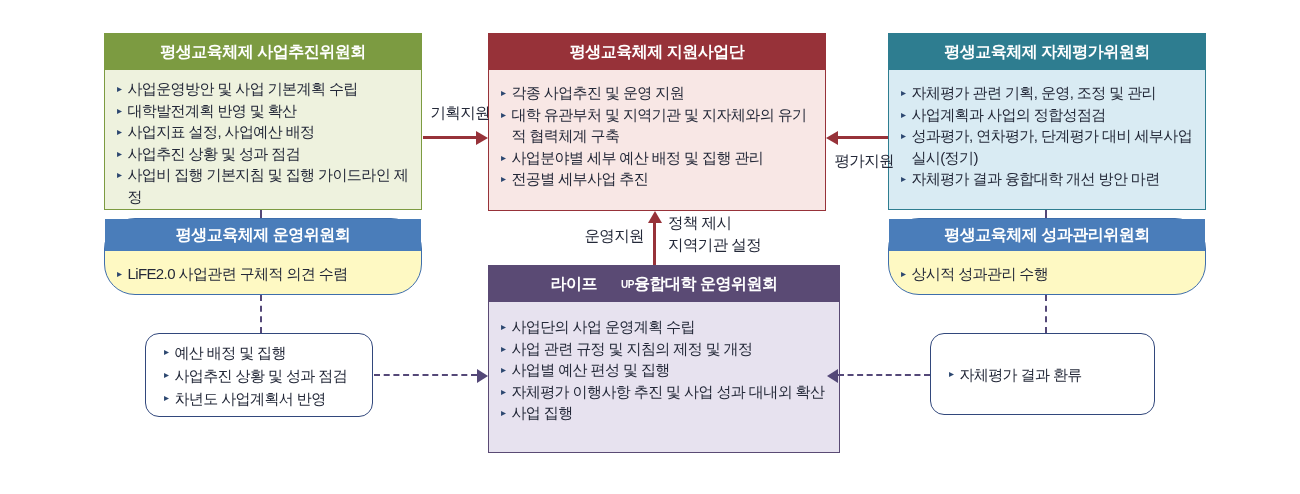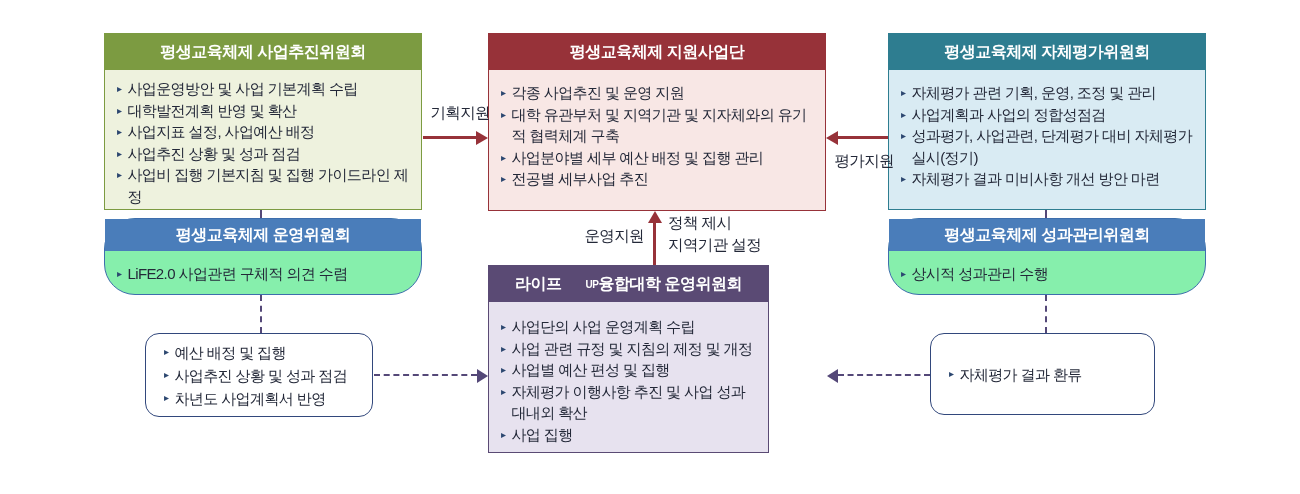--- a/index.html
+++ b/index.html
@@ -14,21 +14,21 @@
   .item{display:flex;align-items:flex-start;line-height:21.5px;font-size:15px;letter-spacing:-0.6px;}
   .bullet{flex:0 0 auto;font-size:10px;line-height:21.5px;margin-right:6px;color:#2c4770;}
   .item-text{flex:1 1 auto;}
 
   .green  {border-color:#7c9b41;background:#eef2de;}
   .green  .hd{background:#7c9b41;height:36px;}
   .red    {border-color:#973239;background:#f8e7e5;}
   .red    .hd{background:#973239;height:36px;}
   .teal   {border-color:#2e7d90;background:#d9ebf3;}
   .teal   .hd{background:#2e7d90;height:36px;text-align:right;}
-  .blue   {border-color:#3e6eac;background:#86efac;border-radius:31px;}
+  .blue   {border-color:#3e6eac;background:#fef9c3;border-radius:31px;}
   .blue   .hd{background:#4a7dba;height:32px;}
   .purple {border-color:#5a4a74;background:#e7e2ef;}
   .purple .hd{background:#5a4a74;height:36px;}
   .purple .hd sup{font-size:10px;font-weight:bold;margin-left:24px;}
 
   
   .note{position:absolute;box-sizing:border-box;border:1.6px solid #32487c;border-radius:14px;
         background:#ffffff;display:flex;flex-direction:column;justify-content:center;padding:6px 10px 6px 18px;}
   .note .item{line-height:23px;}
 
@@ -111,25 +111,25 @@
         <div class="item">
           <span class="bullet">▸</span>
           <span class="item-text">자체평가 관련 기획, 운영, 조정 및 관리</span>
         </div>
         <div class="item">
           <span class="bullet">▸</span>
           <span class="item-text">사업계획과 사업의 정합성점검</span>
         </div>
         <div class="item">
           <span class="bullet">▸</span>
-          <span class="item-text">성과평가, 사업관련, 단계평가 대비 자체평가 실시(정기)</span>
-        </div>
-        <div class="item">
-          <span class="bullet">▸</span>
-          <span class="item-text">자체평가 결과 미비사항 개선 방안 마련</span>
+          <span class="item-text">성과평가, 연차평가, 단계평가 대비 세부사업 실시(정기)</span>
+        </div>
+        <div class="item">
+          <span class="bullet">▸</span>
+          <span class="item-text">자체평가 결과 융합대학 개선 방안 마련</span>
         </div>
       </div>
   </div>
 
   <div class="cbox blue" style="left:104px;top:218px;width:318px;height:77px;">
     <div class="hd">평생교육체제 운영위원회</div>
     <div class="bd" style="display:flex;flex-direction:column;justify-content:center;">
         <div class="item">
           <span class="bullet">▸</span>
           <span class="item-text">LiFE2.0 사업관련 구체적 의견 수렴</span>
@@ -140,21 +140,21 @@
   <div class="cbox blue" style="left:888px;top:218px;width:318px;height:77px;">
     <div class="hd">평생교육체제 성과관리위원회</div>
     <div class="bd" style="display:flex;flex-direction:column;justify-content:center;">
         <div class="item">
           <span class="bullet">▸</span>
           <span class="item-text">상시적 성과관리 수행</span>
         </div>
       </div>
   </div>
 
-  <div class="cbox purple" style="left:488px;top:265px;width:281px;height:188px;">
+  <div class="cbox purple" style="left:488px;top:265px;width:352px;height:188px;">
     <div class="hd">
         <span>라이프</span>
         <sup>UP</sup>
         <span> 융합대학 운영위원회</span>
       </div>
     <div class="bd" style="padding-top:14px;">
         <div class="item">
           <span class="bullet">▸</span>
           <span class="item-text">사업단의 사업 운영계획 수립</span>
         </div>

